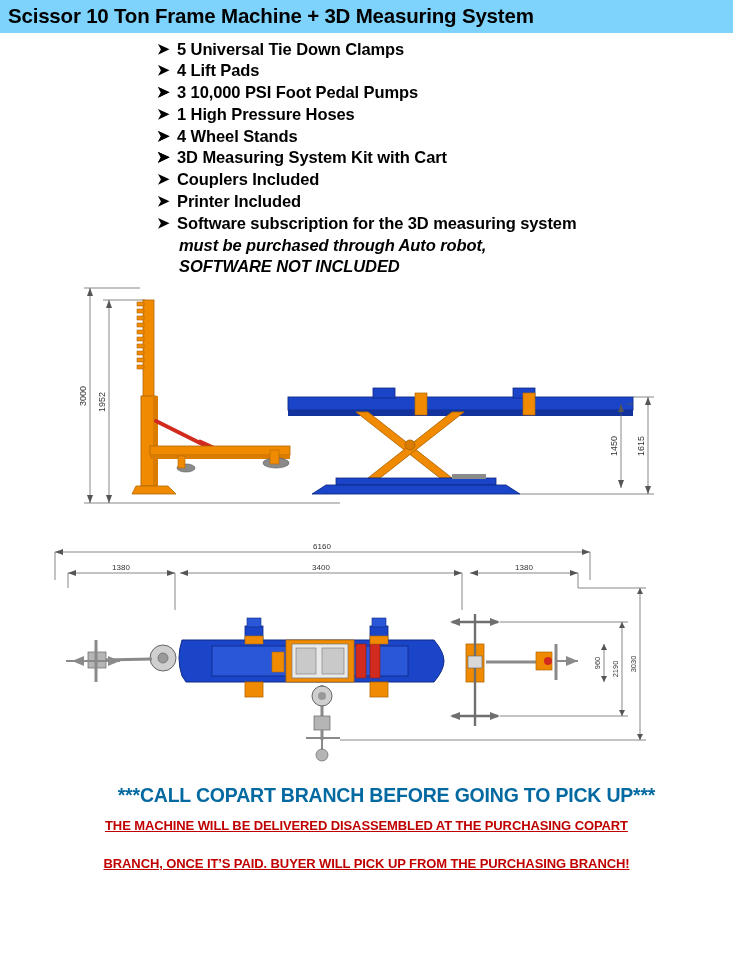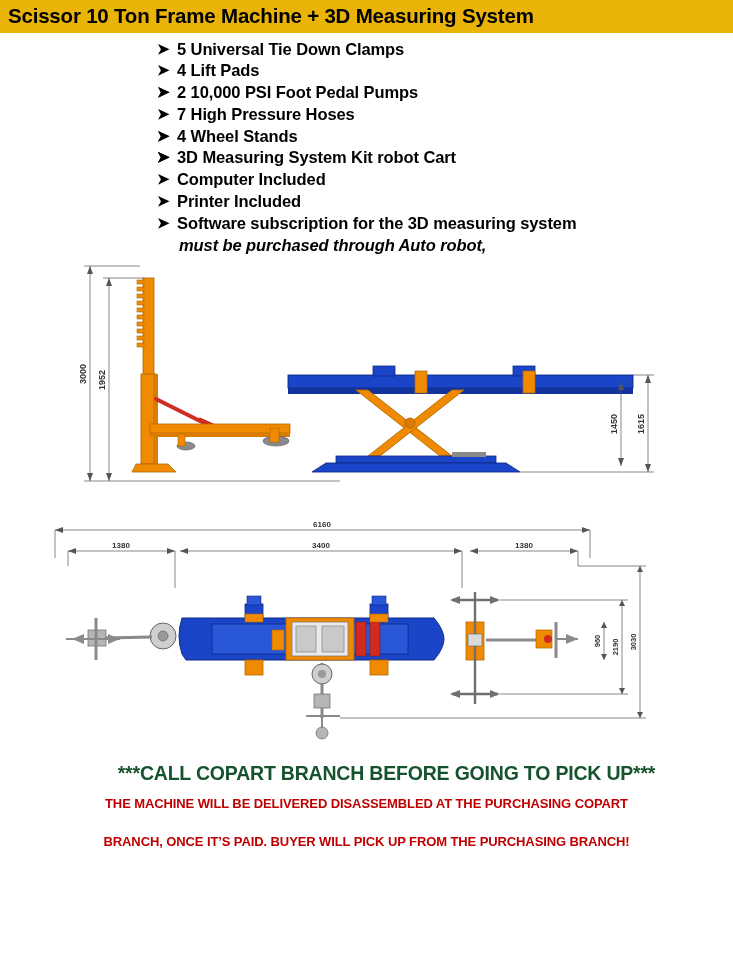--- a/index.html
+++ b/index.html
@@ -11,21 +11,21 @@
     width: 733px;
     height: 960px;
     font-family: "Liberation Sans", sans-serif;
     color: #000000;
     position: relative;
     overflow: hidden;
   }
 
   
   .title-banner {
-    background: #eab308;
+    background: #7dd3fc;
     color: #000000;
     font-weight: bold;
     font-size: 20.5px;
     line-height: 1.25;
     padding: 3px 4px 4px 8px;
     white-space: nowrap;
     letter-spacing: -0.2px;
   }
 
   
@@ -53,48 +53,48 @@
   .features li .cont {
     display: block;
     padding-left: 2px;
     font-style: italic;
   }
 
   
   .drawing-wrap {
     position: relative;
     width: 733px;
-    font-weight: bold;
   }
   .drawing-side {
     height: 262px;
   }
   .drawing-top {
     height: 240px;
   }
 
   
   .footer {
     text-align: center;
     margin-top: 4px;
   }
   .footer .call {
     font-size: 19.5px;
     font-weight: bold;
-    color: #14532d;
+    color: #0369a1;
     letter-spacing: -0.2px;
     padding-left: 40px;
   }
   .footer .note {
     font-size: 13px;
     font-weight: bold;
     color: #c00000;
     line-height: 1.7;
     margin-top: 8px;
     letter-spacing: -0.1px;
+    text-decoration: underline;
   }
 
   svg { display: block; }
   .dim-line { stroke: #555; stroke-width: 0.7; fill: none; }
   .dim-text { font-family: "Liberation Sans", sans-serif; fill: #333; }
 </style>
 </head>
 <body>
 
 <div class="title-banner">Scissor 10 Ton Frame Machine + 3D Measuring System</div>
@@ -106,55 +106,56 @@
   </li>
   <li>
     <span class="bullet">➤</span>
     <span>4 Lift Pads</span>
   </li>
   <li>
     <span class="bullet">➤</span>
   </li>
   <li>
     <span class="bullet">➤</span>
-    <span>2 10,000 PSI Foot Pedal Pumps</span>
-  </li>
-  <li>
-    <span class="bullet">➤</span>
-    <span>7 High Pressure Hoses</span>
+    <span>3 10,000 PSI Foot Pedal Pumps</span>
+  </li>
+  <li>
+    <span class="bullet">➤</span>
+    <span>1 High Pressure Hoses</span>
   </li>
   <li>
     <span class="bullet">➤</span>
   </li>
   <li>
     <span class="bullet">➤</span>
     <span>4 Wheel Stands</span>
   </li>
   <li>
     <span class="bullet">➤</span>
   </li>
   <li>
     <span class="bullet">➤</span>
   </li>
   <li>
     <span class="bullet">➤</span>
-    <span>3D Measuring System Kit robot Cart</span>
-  </li>
-  <li>
-    <span class="bullet">➤</span>
-    <span>Computer Included</span>
+    <span>3D Measuring System Kit with Cart</span>
+  </li>
+  <li>
+    <span class="bullet">➤</span>
+    <span>Couplers Included</span>
   </li>
   <li>
     <span class="bullet">➤</span>
     <span>Printer Included</span>
   </li>
   <li>
     <span class="bullet">➤</span>
     <span>Software subscription for the 3D measuring system</span>
     <span class="cont">must be purchased through Auto robot,</span>
+    <span class="cont">SOFTWARE NOT INCLUDED</span>
   </li>
 </ul>
 
 <div class="drawing-wrap drawing-side">
   <svg width="733" height="262" viewBox="0 0 733 262">
 
     <g>
       <line class="dim-line" x1="90" y1="10" x2="90" y2="225"></line>
       <polygon points="90,10 87,18 93,18" fill="#555"></polygon>
       <polygon points="90,225 87,217 93,217" fill="#555"></polygon>

